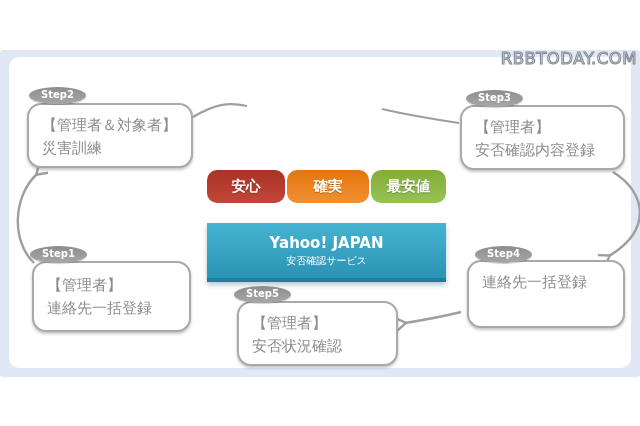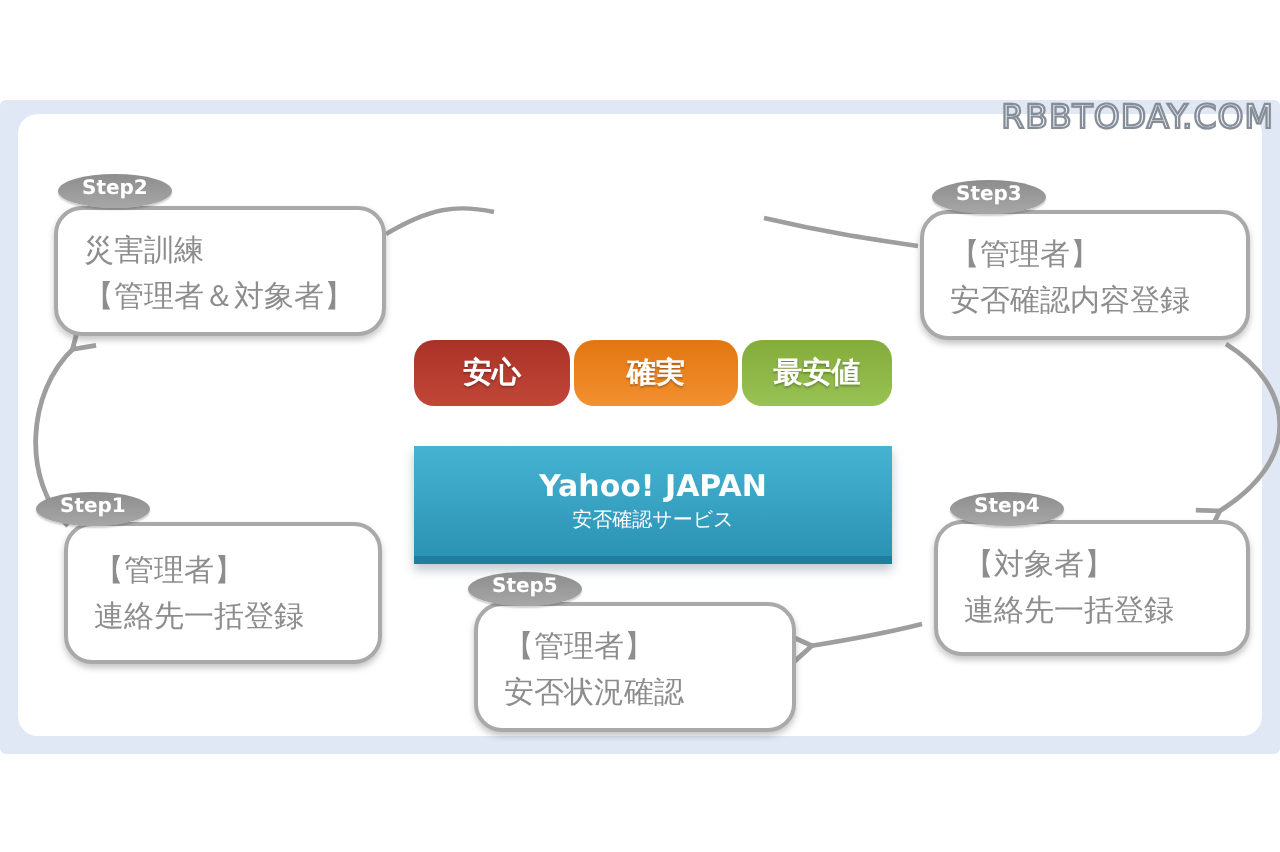--- a/index.html
+++ b/index.html
@@ -80,21 +80,21 @@
     background:linear-gradient(180deg,#8d8d8d,#a7a7a7);
     color:#fff; font-size:10px; font-weight:bold;
     padding:2px 12px 4px; border-radius:50%;
     box-shadow:0 1px 1px rgba(0,0,0,.2);
   }
   #step2-box { left:27px;  top:103px; width:166px; height:65px; }
   #step2-badge { left:29px;  top:87px; }
   #step3-box { left:460px; top:105px; width:165px; height:65px; }
   #step3-badge { left:466px; top:90px; }
   #step1-box { left:32px;  top:261px; width:159px; height:71px; padding-top:11px; }
-  #step1-badge { left:18px;  top:246px; }
+  #step1-badge { left:30px;  top:246px; }
   #step4-box { left:467px; top:260px; width:158px; height:68px; }
   #step4-badge { left:475px; top:246px; }
   #step5-box { left:237px; top:301px; width:161px; height:65px; }
   #step5-badge { left:234px; top:286px; }
 
   
   #connectors { position:absolute; left:0; top:0; width:640px; height:426px; z-index:1; pointer-events:none; }
 </style>
 </head>
 <body>
@@ -123,39 +123,38 @@
     <div class="badge orange">確実</div>
     <div class="badge green">最安値</div>
   </div>
   <div class="service-box">
     <div class="service-line1">Yahoo! JAPAN</div>
     <div class="service-line2">安否確認サービス</div>
   </div>
 
   <div class="step-badge" id="step2-badge">Step2</div>
   <div class="step-box" id="step2-box">
+    <div>【管理者＆対象者】</div>
     <div>災害訓練</div>
-    <div>【管理者＆対象者】</div>
   </div>
 
   <div class="step-badge" id="step3-badge">Step3</div>
   <div class="step-box" id="step3-box">
     <div>【管理者】</div>
     <div>安否確認内容登録</div>
   </div>
 
   <div class="step-badge" id="step1-badge">Step1</div>
   <div class="step-box" id="step1-box">
     <div>【管理者】</div>
     <div>連絡先一括登録</div>
   </div>
 
   <div class="step-badge" id="step4-badge">Step4</div>
   <div class="step-box" id="step4-box">
-    <div>【対象者】</div>
     <div>連絡先一括登録</div>
   </div>
 
   <div class="step-badge" id="step5-badge">Step5</div>
   <div class="step-box" id="step5-box">
     <div>【管理者】</div>
     <div>安否状況確認</div>
   </div>
 
   <div class="watermark">RBBTODAY.COM</div>

